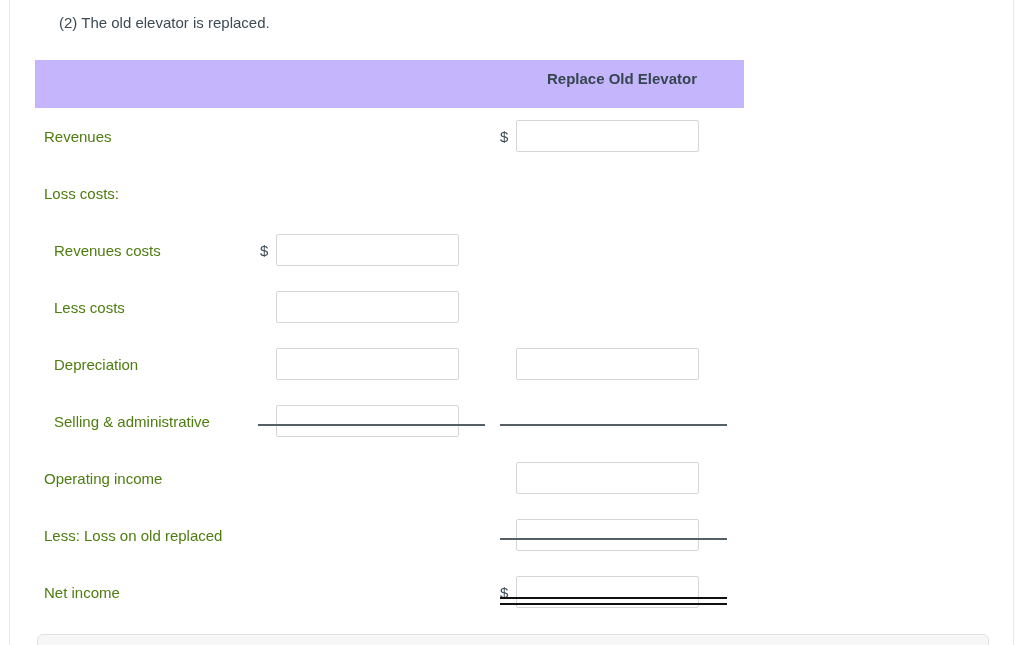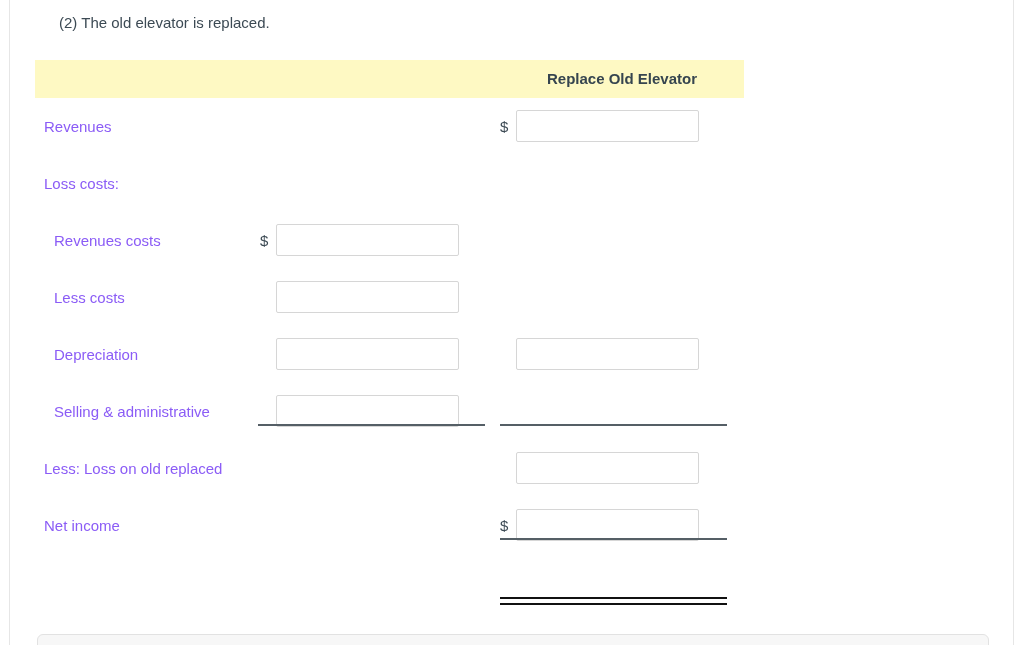--- a/index.html
+++ b/index.html
@@ -49,22 +49,22 @@
   
   .table {
     position: absolute;
     left: 35px;
     top: 60px;
     width: 709px;
   }
 
   .table-head {
     position: relative;
-    height: 38px;
-    background: #fef9c3;
+    height: 48px;
+    background: #c4b5fd;
   }
   .col-head-right {
     position: absolute;
     left: 465px;
     top: 0;
     width: 244px;
     height: 38px;
     line-height: 38px;
     text-align: center;
     font-size: 15px;
@@ -78,21 +78,21 @@
     height: 57px;
   }
 
   .row-label {
     position: absolute;
     left: 9px;
     top: 50%;
     transform: translateY(-50%);
     font-size: 15px;
     line-height: 20px;
-    color: #8b5cf6;
+    color: #4d7c0f;
     white-space: nowrap;
   }
   .row-label.indent { left: 19px; }
 
   
   .cell {
     position: absolute;
     top: 50%;
     transform: translateY(-50%);
     height: 34px;
@@ -206,20 +206,26 @@
       </div>
     </div>
 
     <div class="row">
       <div class="row-label indent">Selling &amp; administrative</div>
       <div class="cell cell-mid">
         <input class="inputbox" type="text" placeholder="" style="">
       </div>
     </div>
 
+    <div class="row">
+      <div class="row-label">Operating income</div>
+      <div class="cell cell-right">
+        <input class="inputbox" type="text" placeholder="" style="">
+      </div>
+    </div>
 
     <div class="row">
       <div class="row-label">Less: Loss on old replaced</div>
       <div class="cell cell-right">
         <input class="inputbox" type="text" placeholder="" style="">
       </div>
     </div>
 
     <div class="row">
       <div class="row-label">Net income</div>

